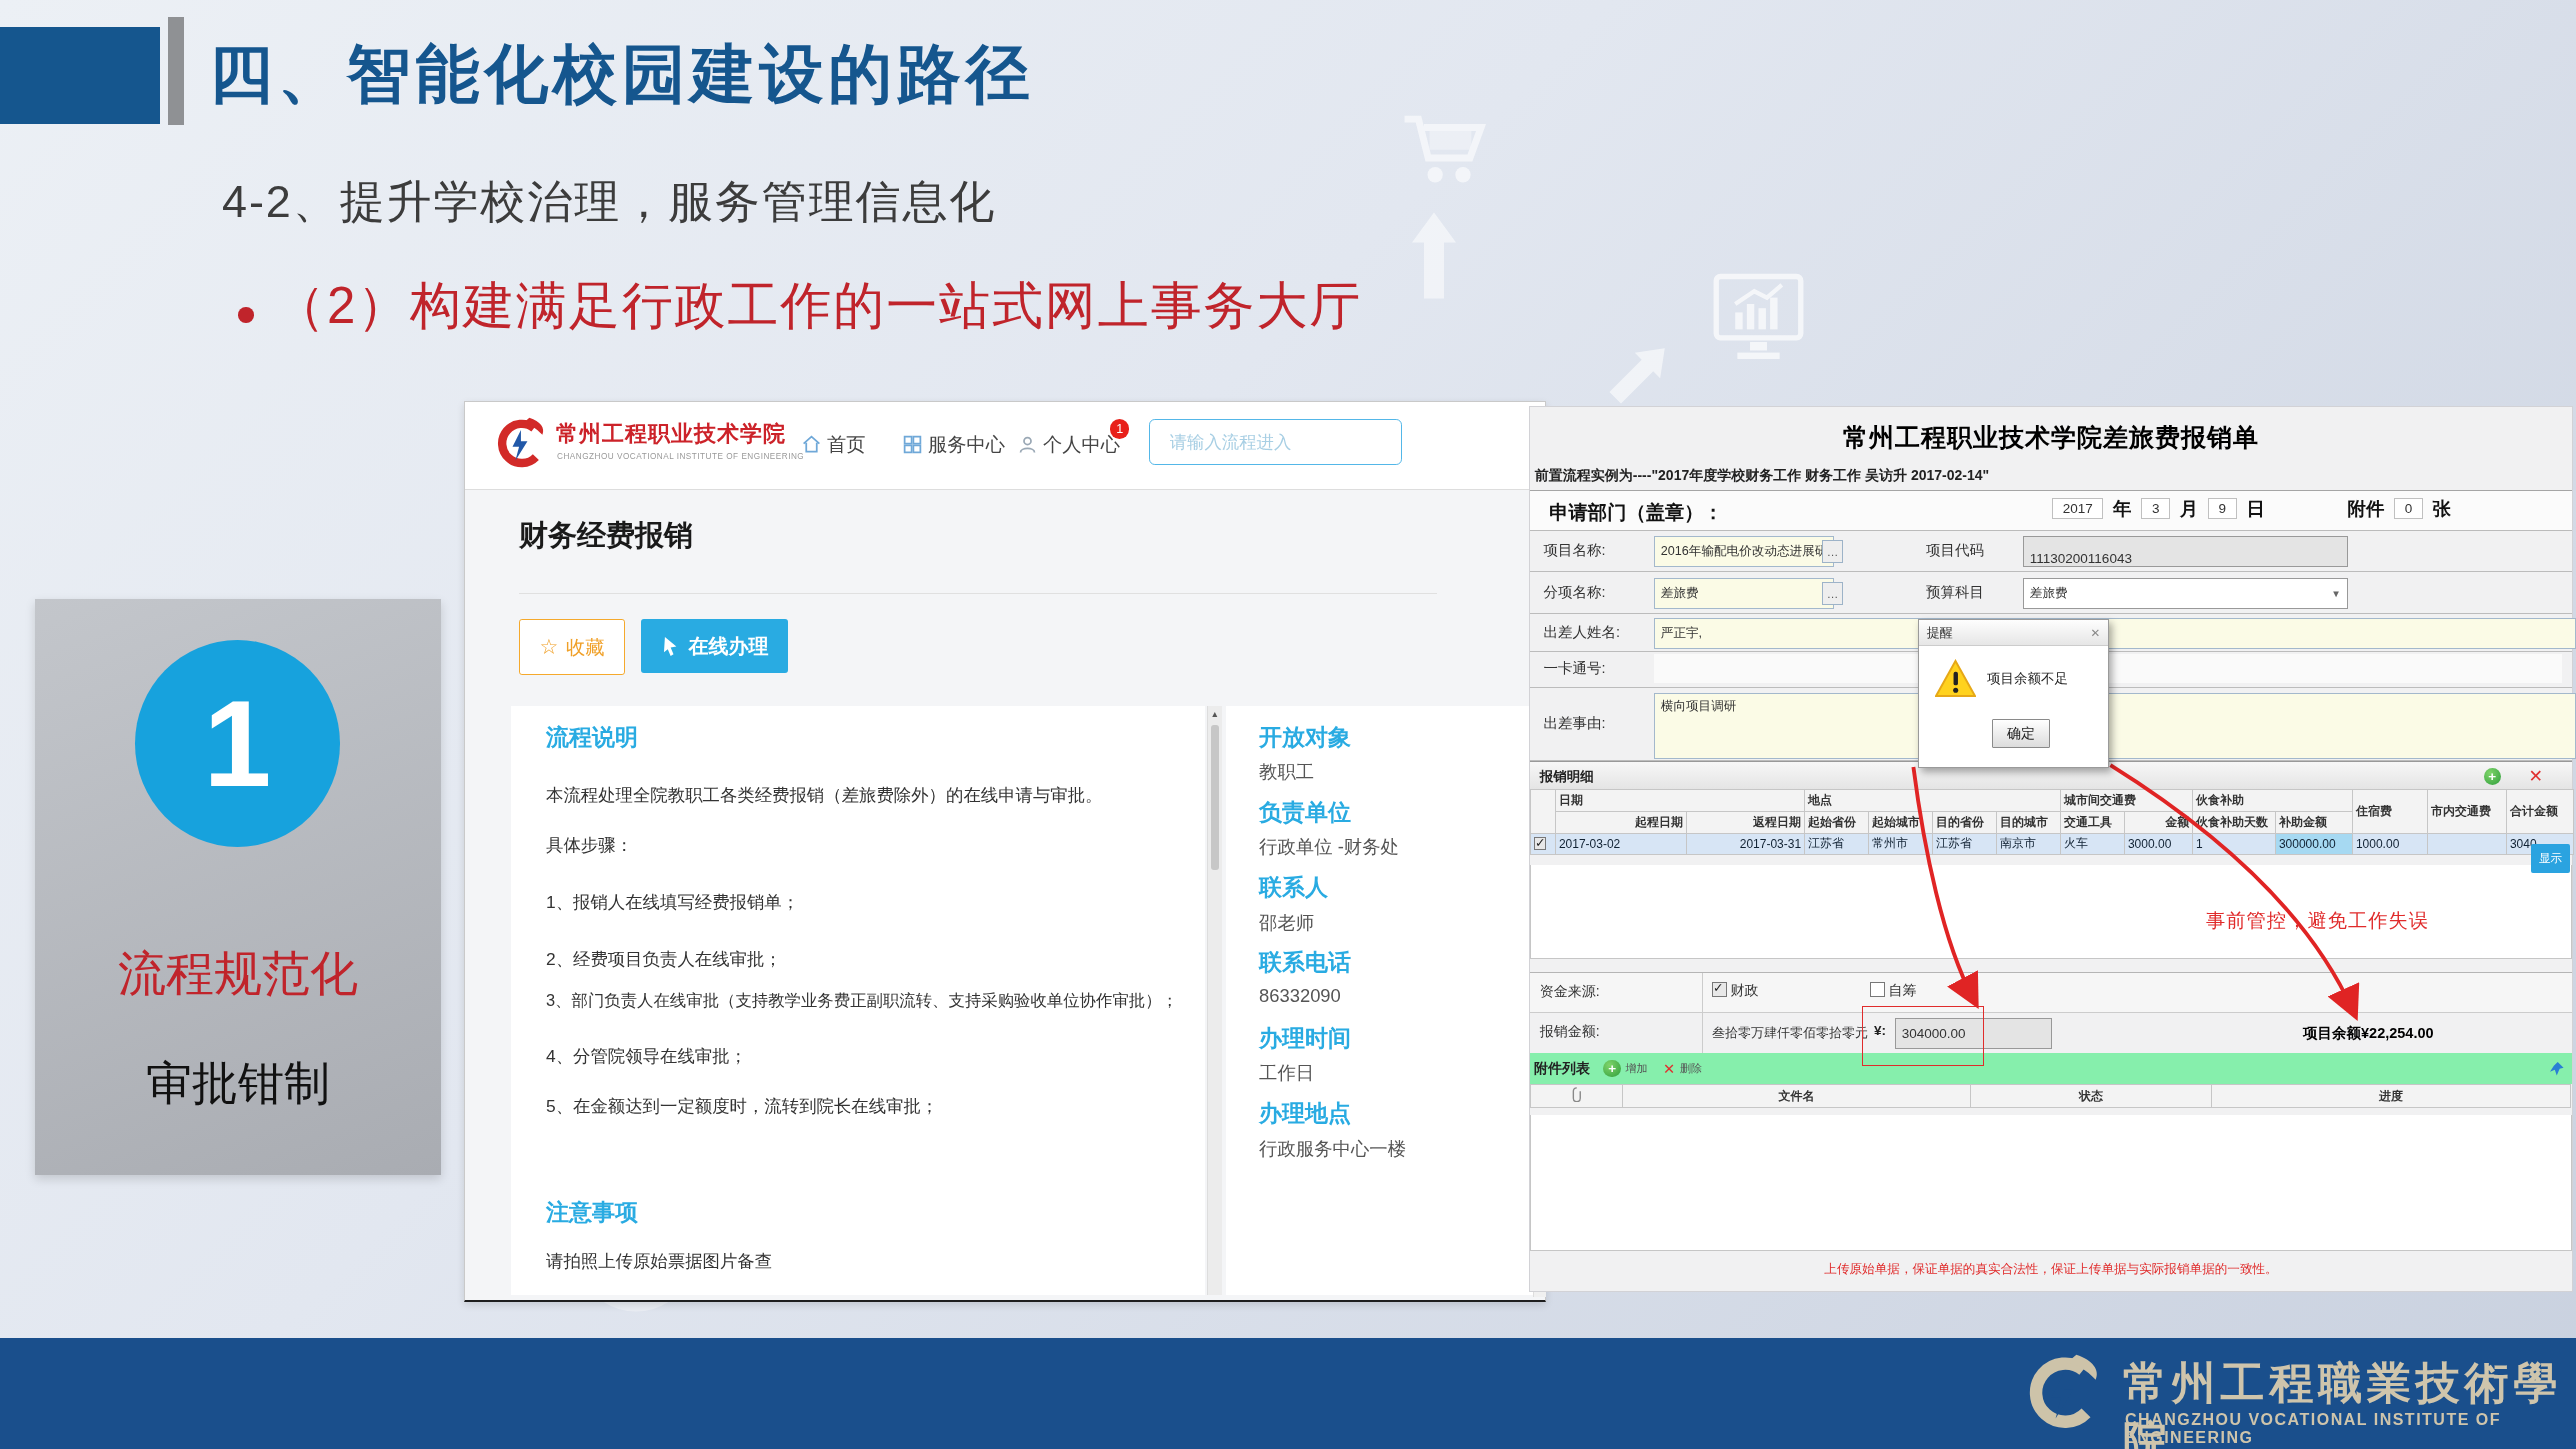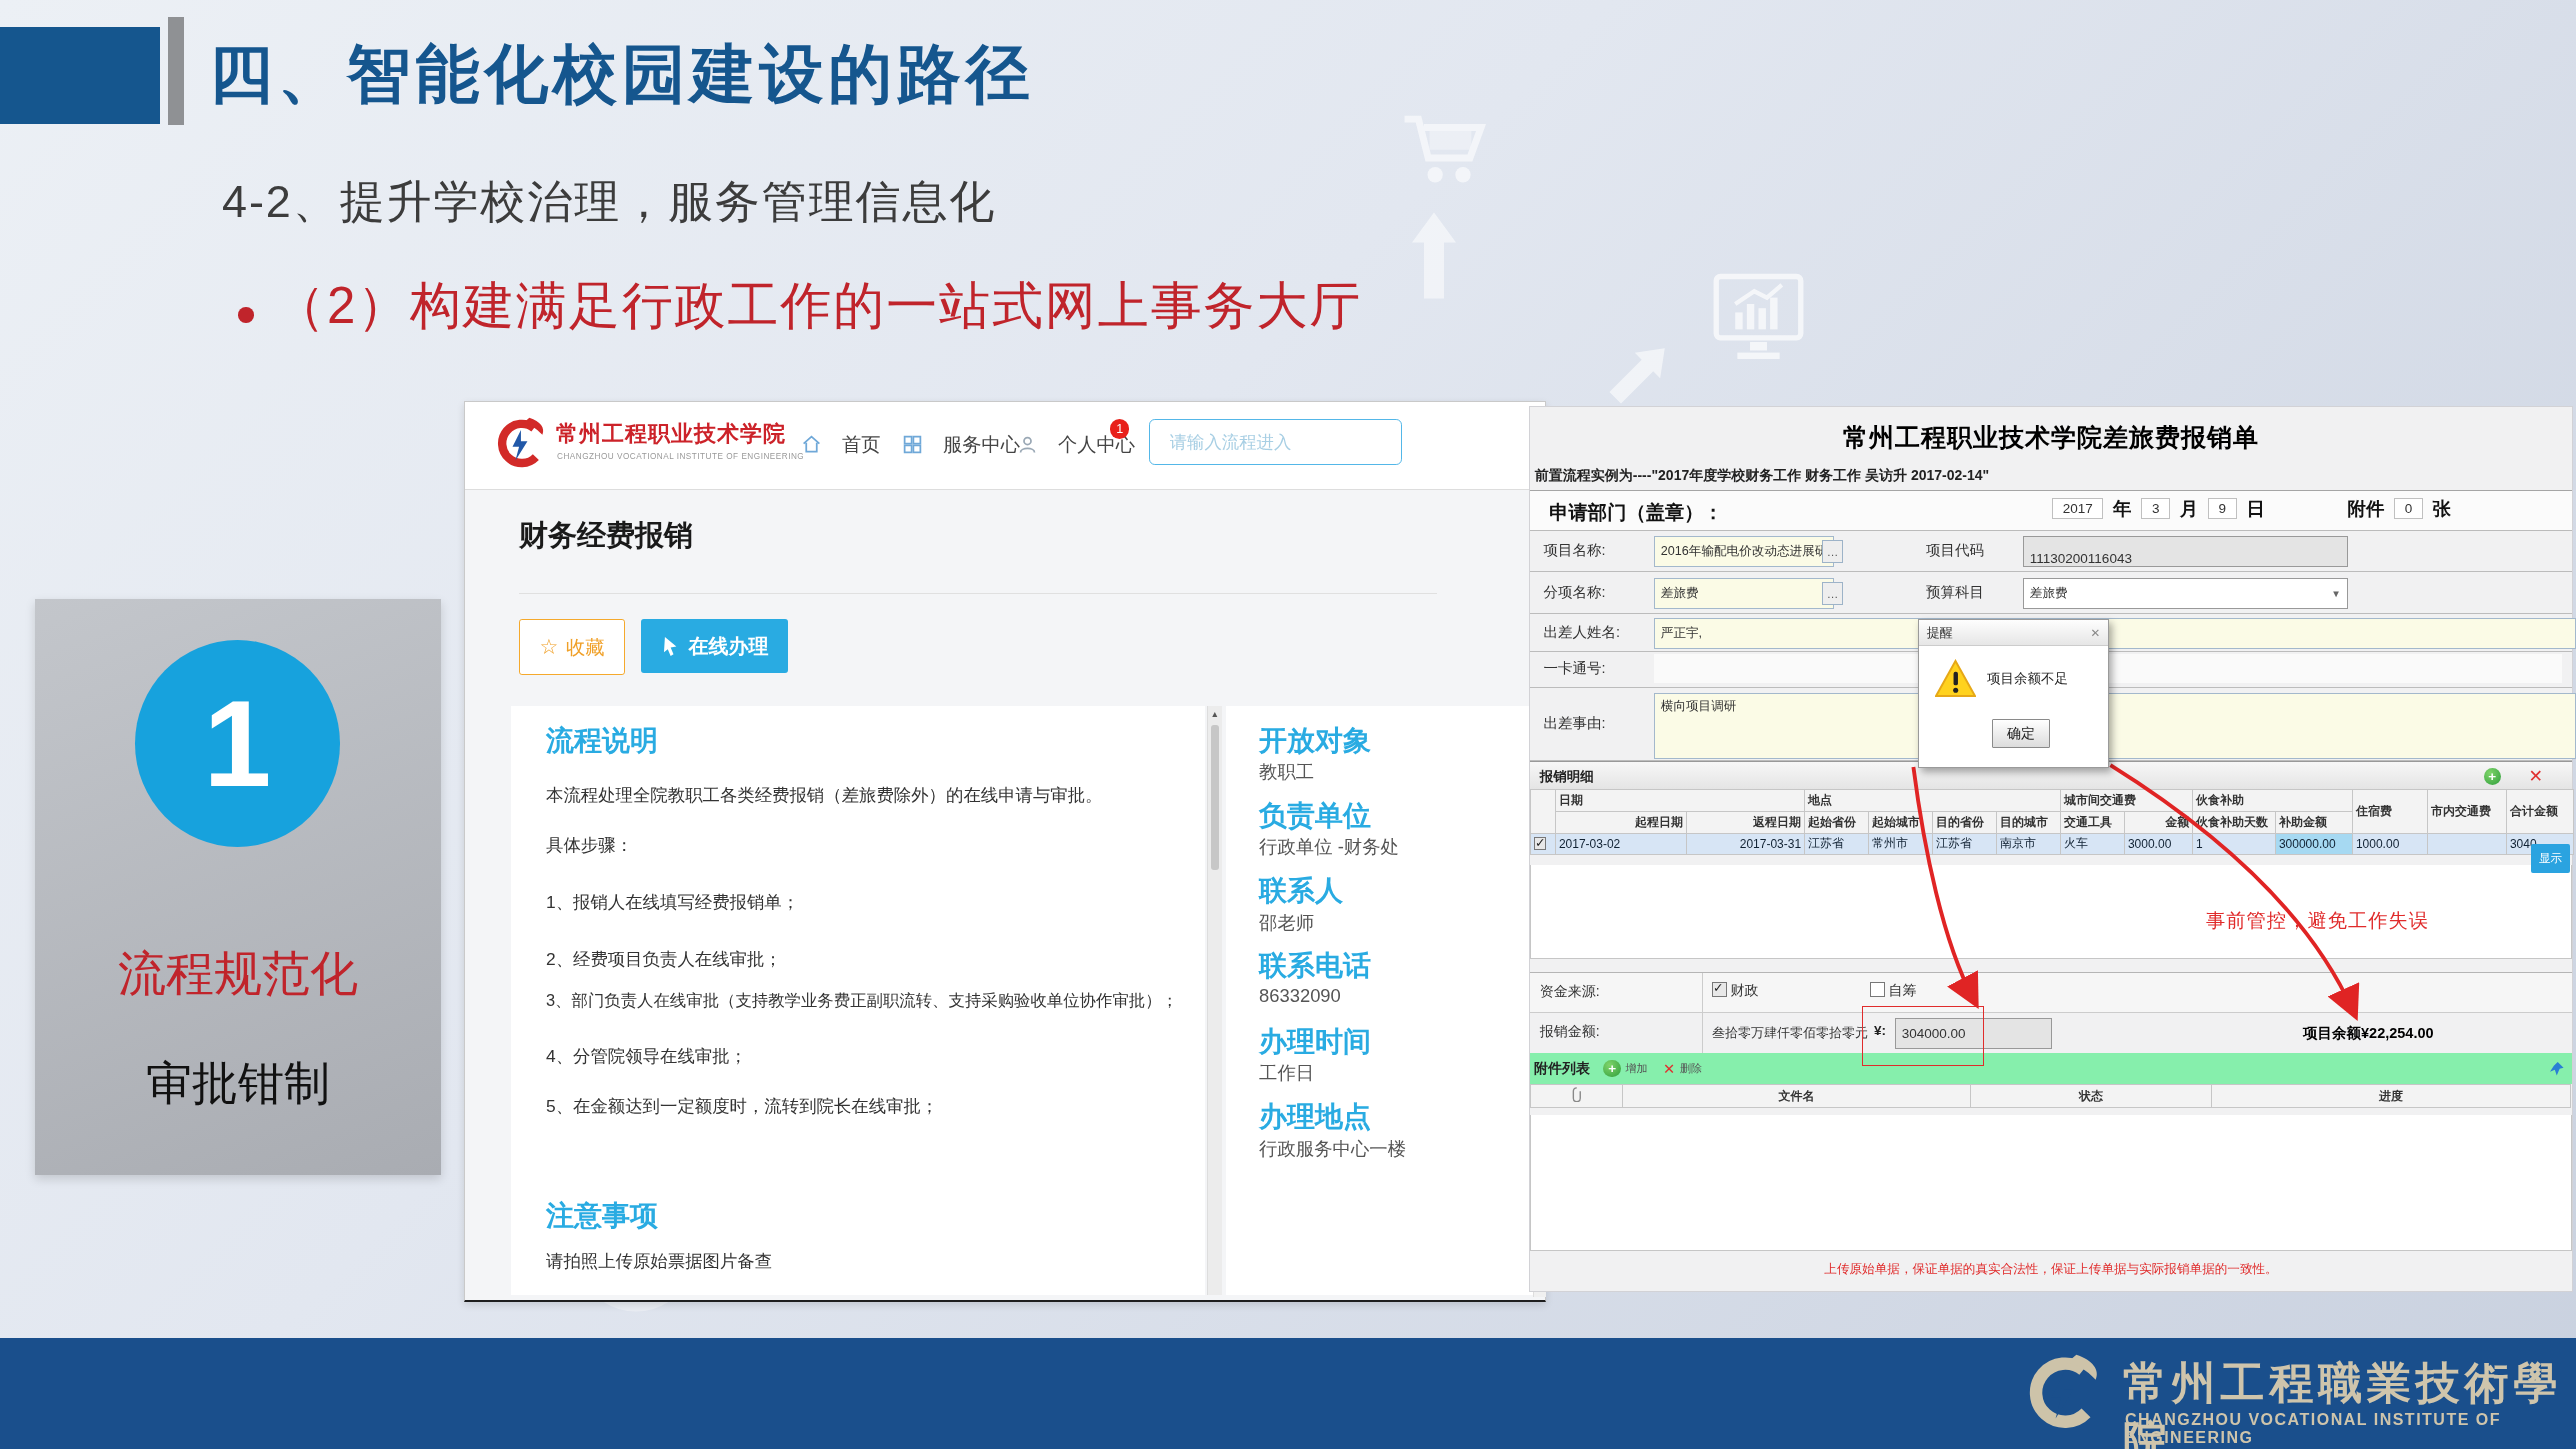--- a/index.html
+++ b/index.html
@@ -15,30 +15,30 @@
   .slide-sub{font-size:45px;color:#3c3c3c;letter-spacing:1.9px;}
   .slide-bullet{font-size:51px;color:#c0242b;letter-spacing:1.9px;}
   
   .step-panel{background:linear-gradient(160deg,#c3c6cb,#a9acb2);box-shadow:0 3.9px 9.7px rgba(0,0,0,.15);}
   .step-circle{background:#17a2dd;border-radius:50%;color:#fff;display:flex;align-items:center;justify-content:center;font-weight:bold;font-size:122px;}
   
   .card{background:#f4f5f7;border:1px solid #c9c9c9;border-bottom:2.9px solid #1e1e1e;box-shadow:0 2.9px 7.7px rgba(0,0,0,.12);}
   .card-head{background:#fff;border-bottom:1px solid #ddd;}
   .logo-cn{color:#cc2229;font-weight:bold;font-size:22px;letter-spacing:1px;}
   .logo-en{color:#999;font-size:8.2px;letter-spacing:0.5px;}
-  .nav-item{font-size:19.3px;color:#444;display:flex;align-items:center;gap:20px;}
+  .nav-item{font-size:19.3px;color:#444;display:flex;align-items:center;gap:5px;}
   .badge{background:#e8201a;color:#fff;border-radius:50%;width:19.3px;height:19.3px;font-size:12.6px;display:flex;align-items:center;justify-content:center;}
   .searchbox{border:1.9px solid #53b7e8;border-radius:5.8px;background:#fff;display:flex;align-items:center;padding-left:8px;}
   .searchbox input{border:0;outline:0;flex:1;font-size:17.4px;color:#555;padding:0 0 0 11.6px;background:transparent;font-family:inherit;}
   .searchbox input::placeholder{color:#a8cfe4;}
   .pg-title{font-size:29px;font-weight:bold;color:#1a1a1a;}
   .btn-fav{background:#fff;border:1.9px solid #f5a92c;border-radius:2.9px;color:#f0a028;font-size:19.3px;display:flex;align-items:center;justify-content:center;gap:7.7px;}
   .btn-online{background:#29abe2;border-radius:2.9px;color:#fff;font-size:20px;font-weight:bold;display:flex;align-items:center;justify-content:center;gap:8.7px;}
   .panel{background:#fff;}
-  .blue-h{color:#29abe2;font-weight:bold;font-size:28px;}
+  .blue-h{color:#29abe2;font-weight:bold;font-size:23px;}
   .p-text{font-size:17.4px;color:#333;}
   .info-val{font-size:18.4px;color:#555;}
   
   .form-wrap{background:#f1f1f2;border:1px solid #d2d2d6;font-size:13.5px;color:#333;}
   .form-title{font-size:25px;font-weight:bold;color:#000;text-align:center;letter-spacing:1px;}
   .pre-line{font-size:14px;font-weight:600;color:#222;}
   .dept-row{background:#fbfbfb;border-top:1.9px solid #a5a5a5;border-bottom:1px solid #bbb;}
   .dept-label{font-weight:bold;font-size:19.3px;color:#111;}
   .dcell{border:1px solid #c0c0c0;background:#fff;padding:1.9px 9.7px;font-size:13.5px;color:#333;}
   .dlabel{font-weight:bold;font-size:18.4px;color:#111;margin:0 9.7px;}

